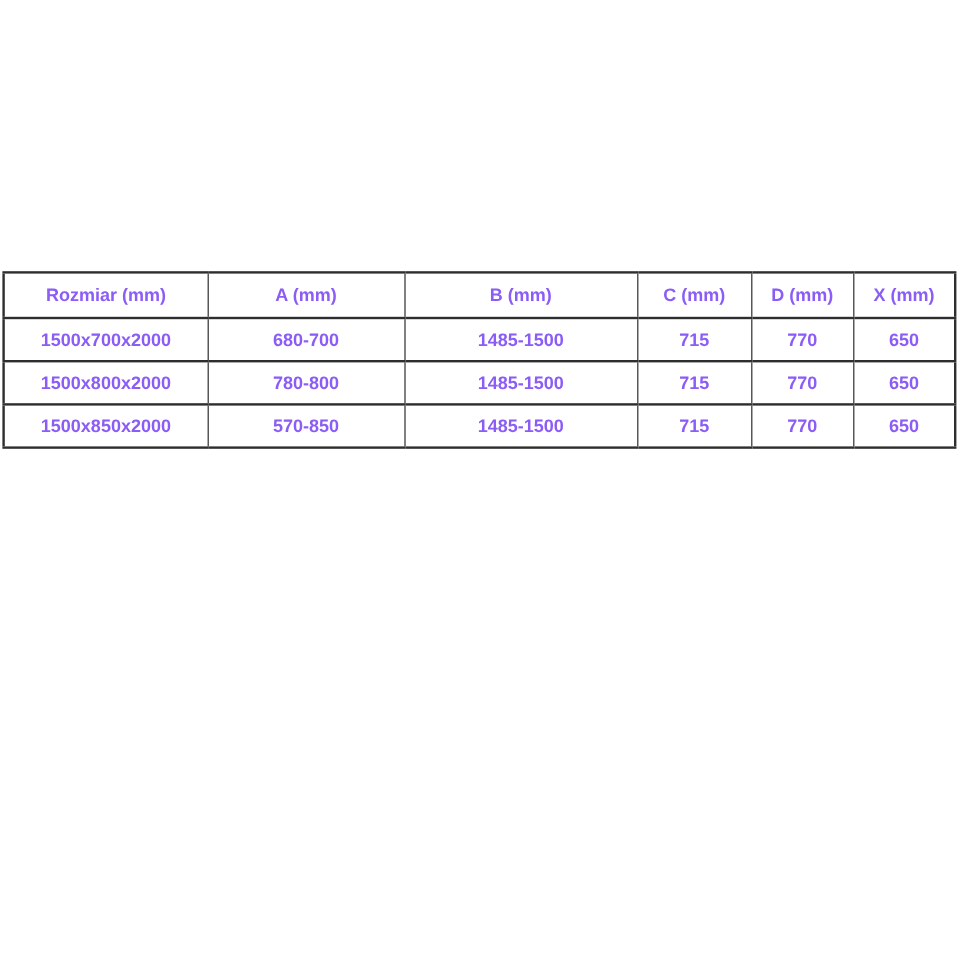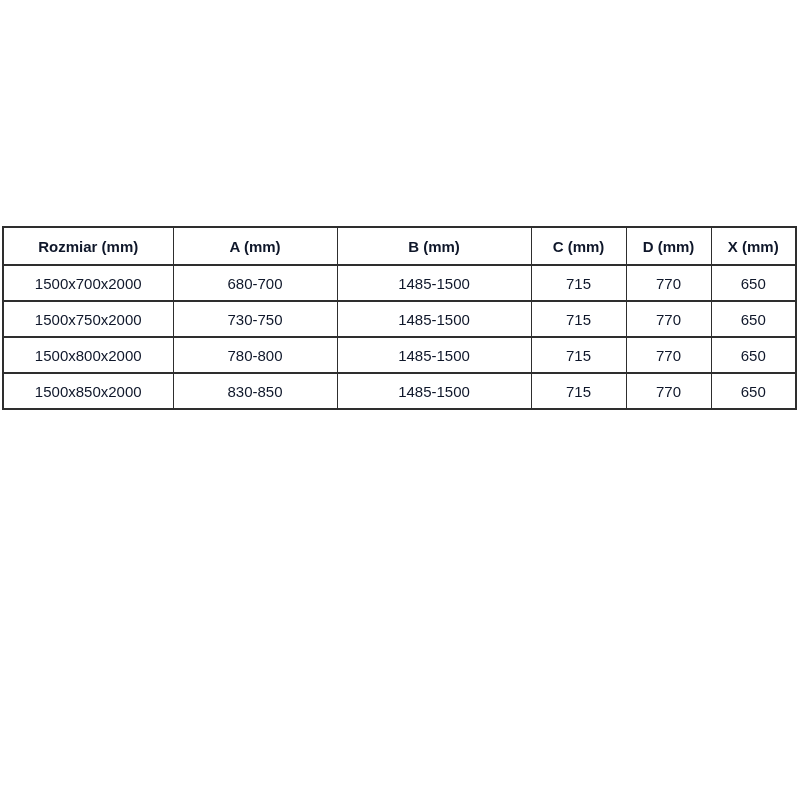--- a/index.html
+++ b/index.html
@@ -22,38 +22,38 @@
     width: 793px;
     border-collapse: collapse;
     table-layout: fixed;
     background: #ffffff;
     border: 2px solid #2e2e2e;
   }
   table.spec-table th,
   table.spec-table td {
     text-align: center;
     vertical-align: middle;
-    color: #0f172a;
+    color: #8b5cf6;
     border-left: 1px solid #2e2e2e;
     border-right: 1px solid #2e2e2e;
     border-top: 2px solid #2e2e2e;
     border-bottom: 2px solid #2e2e2e;
     padding: 0;
     overflow: hidden;
     white-space: nowrap;
   }
   table.spec-table thead th {
     height: 36px;
     font-size: 15px;
     font-weight: bold;
   }
   table.spec-table tbody td {
     height: 34px;
     font-size: 15px;
-    font-weight: normal;
+    font-weight: bold;
     margin-left: 30px;
   }
   col.c-rozmiar { width: 170px; }
   col.c-a { width: 164px; }
   col.c-b { width: 194px; }
   col.c-c { width: 95px; }
   col.c-d { width: 85px; }
   col.c-x { width: 85px; }
 </style>
 </head>
@@ -82,38 +82,30 @@
     <tbody>
       <tr>
         <td>1500x700x2000</td>
         <td>680-700</td>
         <td>1485-1500</td>
         <td>715</td>
         <td>770</td>
         <td>650</td>
       </tr>
       <tr>
-        <td>1500x750x2000</td>
-        <td>730-750</td>
-        <td>1485-1500</td>
-        <td>715</td>
-        <td>770</td>
-        <td>650</td>
-      </tr>
-      <tr>
         <td>1500x800x2000</td>
         <td>780-800</td>
         <td>1485-1500</td>
         <td>715</td>
         <td>770</td>
         <td>650</td>
       </tr>
       <tr>
         <td>1500x850x2000</td>
-        <td>830-850</td>
+        <td>570-850</td>
         <td>1485-1500</td>
         <td>715</td>
         <td>770</td>
         <td>650</td>
       </tr>
     </tbody>
   </table>
 </div>
 
 </body></html>

